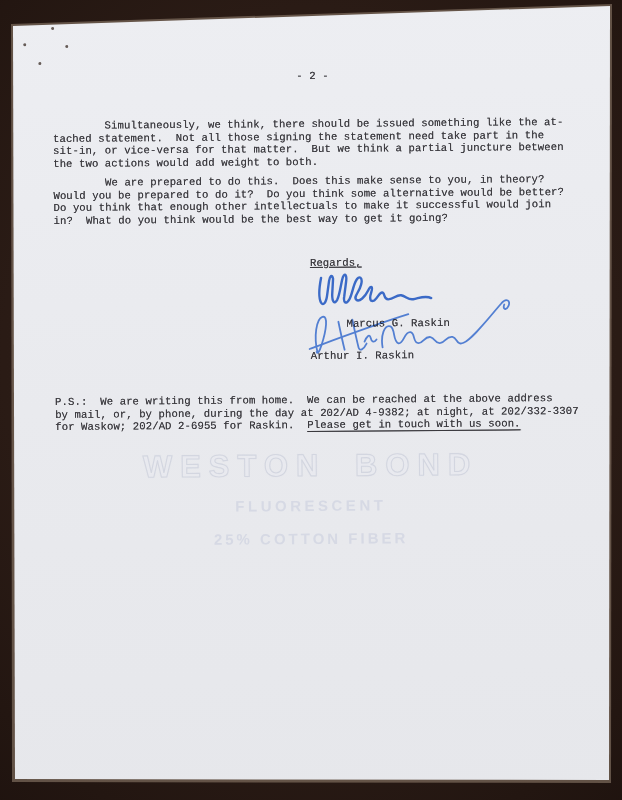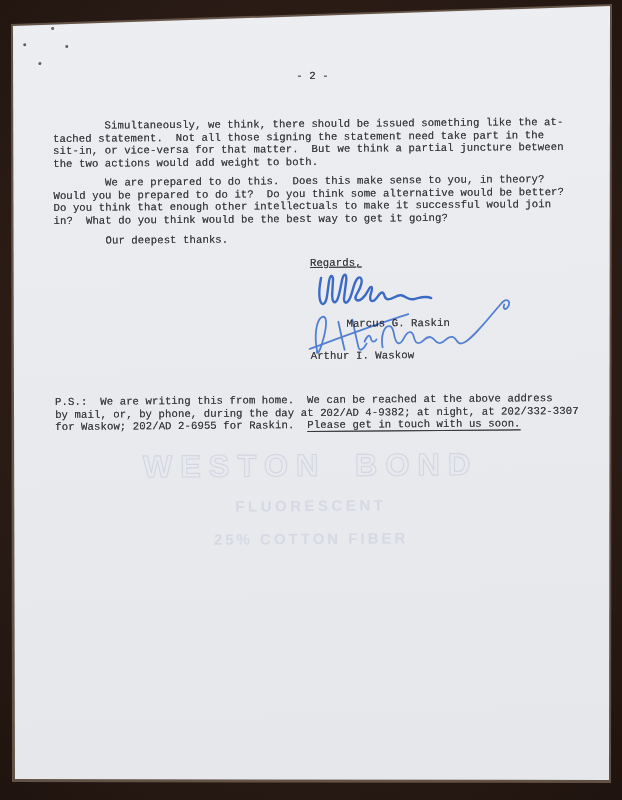--- a/index.html
+++ b/index.html
@@ -90,27 +90,26 @@
       <div class="tw para1">        Simultaneously, we think, there should be issued something like the at-
 tached statement.  Not all those signing the statement need take part in the
 sit-in, or vice-versa for that matter.  But we think a partial juncture between
 the two actions would add weight to both.</div>
 
       <div class="tw para2">        We are prepared to do this.  Does this make sense to you, in theory?
 Would you be prepared to do it?  Do you think some alternative would be better?
 Do you think that enough other intellectuals to make it successful would join
 in?  What do you think would be the best way to get it going?</div>
 
-      <div class="tw thanks">        Our deepest thanks.</div>
 
       <div class="tw regards">Regards,</div>
 
       <div class="tw name1">Marcus G. Raskin</div>
 
-      <div class="tw name2">Arthur I. Waskow</div>
+      <div class="tw name2">Arthur I. Raskin</div>
 
       <div class="tw ps"><span>P.S.:  We are writing this from home.  We can be reached at the above address
 by mail, or, by phone, during the day at 202/AD 4-9382; at night, at 202/332-3307
 for Waskow; 202/AD 2-6955 for Raskin.  </span><span class="u">Please get in touch with us soon.</span></div>
 
       <svg class="sig sig-marcus" width="122" height="44" viewBox="0 0 122 44" fill="none">
         <path d="M6,12 C4,22 3,32 6,37 C8,40 11,37 12,29 L14,15
                  C15,10 17,8 18,13 L17,29 C17,36 19,39 22,34
                  C25,28 26,16 28,11 C30,7 32,9 31,16 L29,31
                  C28,37 31,39 34,34 C37,29 38,20 41,15

